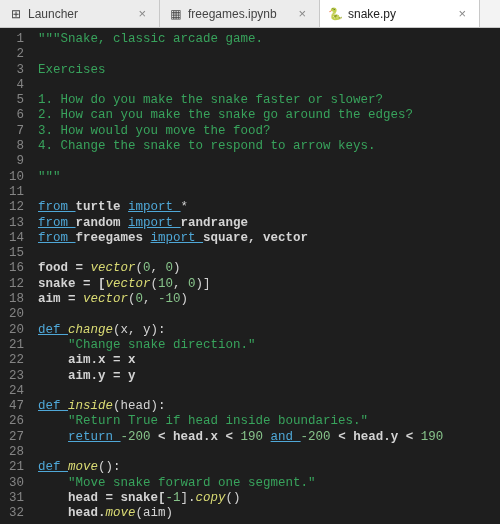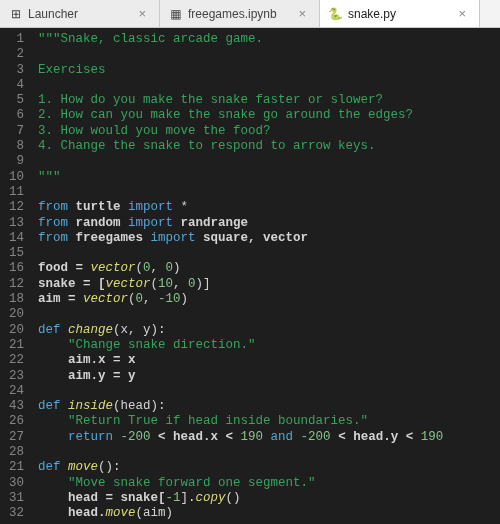--- a/index.html
+++ b/index.html
@@ -9,21 +9,21 @@
   .tab.active { background: #ffffff; color: #222; }
   .tab .spacer { flex: 1; }
   .tab-close { color: #888; font-size: 13px; line-height: 1; cursor: pointer; padding: 1px 3px; }
   .tabicon { width: 12px; height: 12px; display: inline-flex; align-items: center; justify-content: center; }
   .editor { display: flex; height: calc(524px - 28px); background: #1e1e1e; }
   .gutter { width: 30px; background: #1e1e1e; color: #858585; text-align: right; padding: 4px 6px 4px 2px; font-size: 12.5px; line-height: 1.19; user-select: none; }
   .gutter div { height: 15.3px; }
   .code { flex: 1; padding: 4px 8px; font-size: 12.5px; line-height: 1.19; color: #d4d4d4; white-space: pre; overflow: hidden; }
   .code .row { height: 15.3px; }
   .tk-str    { color: #38a35c; }
-  .tk-key    { color: #4fa8d8; }
+  .tk-key    { color: #4fa8d8; text-decoration: underline; }
   .tk-def    { color: #dadb74; font-style: italic; }
   .tk-num    { color: #87c38a; }
   .tk-punct  { color: #d4d4d4; }
   .tk-ident  { color: #d4d4d4; font-weight: bold; }
 </style>
 </head>
 <body>
 
 <div class="tabbar">
     <div class="tab">
@@ -64,21 +64,21 @@
       <div>15</div>
       <div>16</div>
       <div>12</div>
       <div>18</div>
       <div>20</div>
       <div>20</div>
       <div>21</div>
       <div>22</div>
       <div>23</div>
       <div>24</div>
-      <div>43</div>
+      <div>47</div>
       <div>26</div>
       <div>27</div>
       <div>28</div>
       <div>21</div>
       <div>30</div>
       <div>31</div>
       <div>32</div>
     </div>
   <div class="code"><div class="row"><span class="tk-str">"""Snake, classic arcade game.</span></div><div class="row">&nbsp;</div><div class="row"><span class="tk-str">Exercises</span></div><div class="row">&nbsp;</div><div class="row"><span class="tk-str">1. How do you make the snake faster or slower?</span></div><div class="row"><span class="tk-str">2. How can you make the snake go around the edges?</span></div><div class="row"><span class="tk-str">3. How would you move the food?</span></div><div class="row"><span class="tk-str">4. Change the snake to respond to arrow keys.</span></div><div class="row">&nbsp;</div><div class="row"><span class="tk-str">"""</span></div><div class="row">&nbsp;</div><div class="row"><span class="tk-key">from </span><span class="tk-ident">turtle </span><span class="tk-key">import </span><span class="tk-punct">*</span></div><div class="row"><span class="tk-key">from </span><span class="tk-ident">random </span><span class="tk-key">import </span><span class="tk-ident">randrange</span></div><div class="row"><span class="tk-key">from </span><span class="tk-ident">freegames </span><span class="tk-key">import </span><span class="tk-ident">square, vector</span></div><div class="row">&nbsp;</div><div class="row"><span class="tk-ident">food = </span><span class="tk-def">vector</span><span class="tk-punct">(</span><span class="tk-num">0</span><span class="tk-punct">, </span><span class="tk-num">0</span><span class="tk-punct">)</span></div><div class="row"><span class="tk-ident">snake = [</span><span class="tk-def">vector</span><span class="tk-punct">(</span><span class="tk-num">10</span><span class="tk-punct">, </span><span class="tk-num">0</span><span class="tk-punct">)]</span></div><div class="row"><span class="tk-ident">aim = </span><span class="tk-def">vector</span><span class="tk-punct">(</span><span class="tk-num">0</span><span class="tk-punct">, </span><span class="tk-num">-10</span><span class="tk-punct">)</span></div><div class="row">&nbsp;</div><div class="row"><span class="tk-key">def </span><span class="tk-def">change</span><span class="tk-punct">(x, y):</span></div><div class="row"><span class="tk-ident">    </span><span class="tk-str">"Change snake direction."</span></div><div class="row"><span class="tk-ident">    aim.x = x</span></div><div class="row"><span class="tk-ident">    aim.y = y</span></div><div class="row">&nbsp;</div><div class="row"><span class="tk-key">def </span><span class="tk-def">inside</span><span class="tk-punct">(head):</span></div><div class="row"><span class="tk-ident">    </span><span class="tk-str">"Return True if head inside boundaries."</span></div><div class="row"><span class="tk-ident">    </span><span class="tk-key">return </span><span class="tk-num">-200</span><span class="tk-ident"> &lt; head.x &lt; </span><span class="tk-num">190</span><span class="tk-ident"> </span><span class="tk-key">and </span><span class="tk-num">-200</span><span class="tk-ident"> &lt; head.y &lt; </span><span class="tk-num">190</span></div><div class="row">&nbsp;</div><div class="row"><span class="tk-key">def </span><span class="tk-def">move</span><span class="tk-punct">():</span></div><div class="row"><span class="tk-ident">    </span><span class="tk-str">"Move snake forward one segment."</span></div><div class="row"><span class="tk-ident">    head = snake[</span><span class="tk-num">-1</span><span class="tk-punct">].</span><span class="tk-def">copy</span><span class="tk-punct">()</span></div><div class="row"><span class="tk-ident">    head.</span><span class="tk-def">move</span><span class="tk-punct">(aim)</span></div></div>
 </div>

